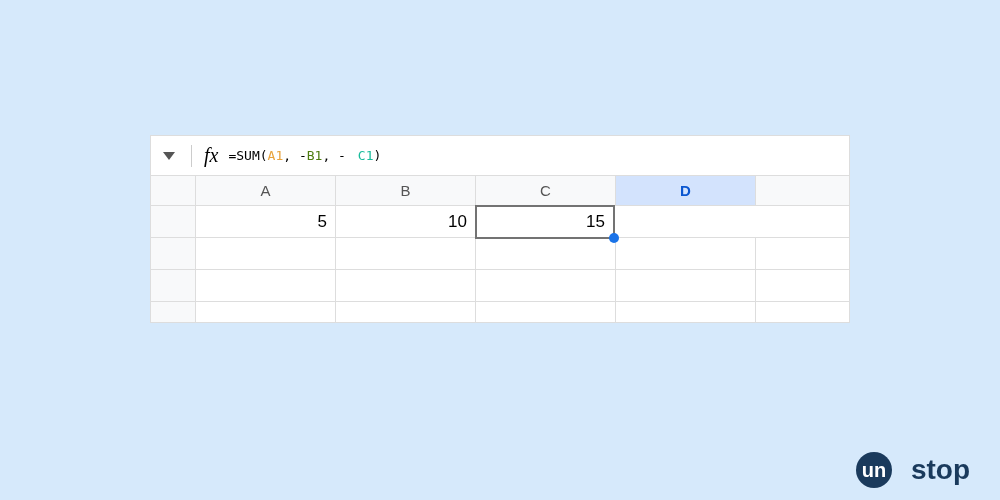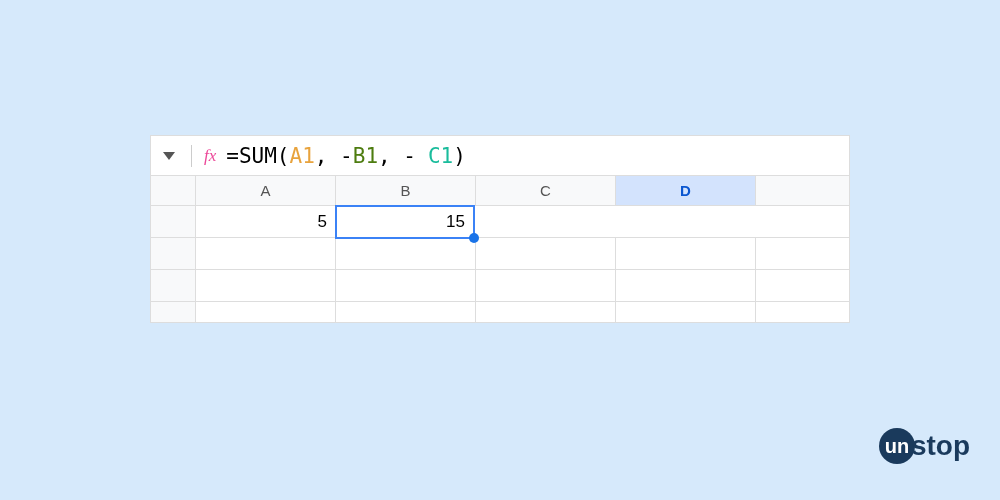--- a/index.html
+++ b/index.html
@@ -39,27 +39,27 @@
       cursor: pointer;
     }
     .divider {
       width: 1px;
       height: 22px;
       background: #ccc;
       margin-right: 12px;
     }
     .fx-label {
       font-style: italic;
-      color: #ec4899;
-      font-size: 17px;
+      color: #000000;
+      font-size: 20px;
       margin-right: 10px;
       font-family: Georgia, serif;
     }
     .formula-text {
-      font-size: 21px;
+      font-size: 13px;
       font-family: 'Consolas', 'Monaco', monospace;
       color: #000;
       display: flex;
       align-items: baseline;
     }
     .formula-text span {
       white-space: pre;
     }
     .ref-a1 { color: #e8a33d; text-align: right; }
     .ref-b1 { color: #4d7c0f; }
@@ -99,49 +99,50 @@
       font-size: 15px;
       color: #555;
       background: #f8f9fa;
     }
     .selected-header {
       background: #d3e3fd;
       color: #0b57d0;
       font-weight: 600;
     }
     .selected-cell {
-      border: 2px solid #3b82f6;
+      border: 2px solid #737373;
       margin: -1px;
       z-index: 2;
       justify-content: flex-end;
     }
     .selection-handle {
       position: absolute;
       bottom: -6px;
       right: -6px;
       width: 10px;
       height: 10px;
       background: #1a73e8;
       border-radius: 50%;
       z-index: 3;
     }
     .trailing-col {
       flex: 1;
       border-bottom: 1px solid #ddd;
     }
     .logo {
       position: absolute;
-      bottom: 36px;
+      bottom: 12px;
       right: 30px;
       display: flex;
       align-items: center;
       font-size: 28px;
       font-weight: 700;
       color: #1a3a5c;
       font-family: Arial, sans-serif;
+      gap: 23px;
     }
     .logo-circle {
       width: 36px;
       height: 36px;
       border-radius: 50%;
       background: #1a3a5c;
       color: #fff;
       display: flex;
       align-items: center;
       justify-content: center;
@@ -174,20 +175,21 @@
       <div class="row-header"></div>
       <div class="cell header-cell">A</div>
       <div class="cell header-cell">B</div>
       <div class="cell header-cell">C</div>
       <div class="cell header-cell selected-header">D</div>
       <div class="trailing-col"></div>
     </div>
     <div class="row">
       <div class="row-header"></div>
       <div class="cell">5</div>
+      <div class="cell">10</div>
       <div class="cell selected-cell">
         <span>15</span>
         <div class="selection-handle"></div>
       </div>
       <div class="trailing-col"></div>
     </div>
     <div class="row">
       <div class="row-header"></div>
       <div class="cell"></div>
       <div class="cell"></div>

